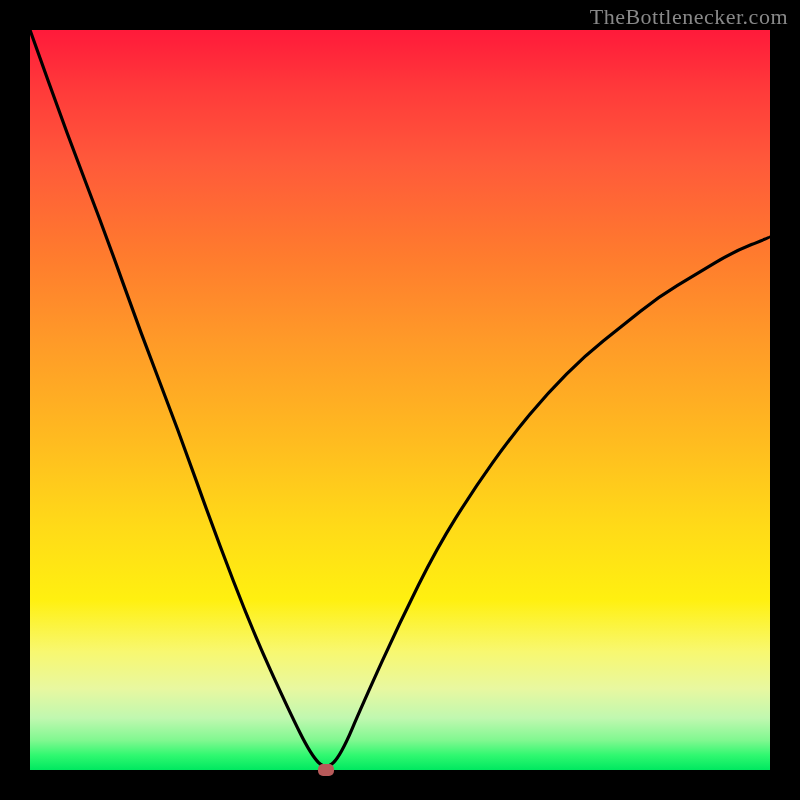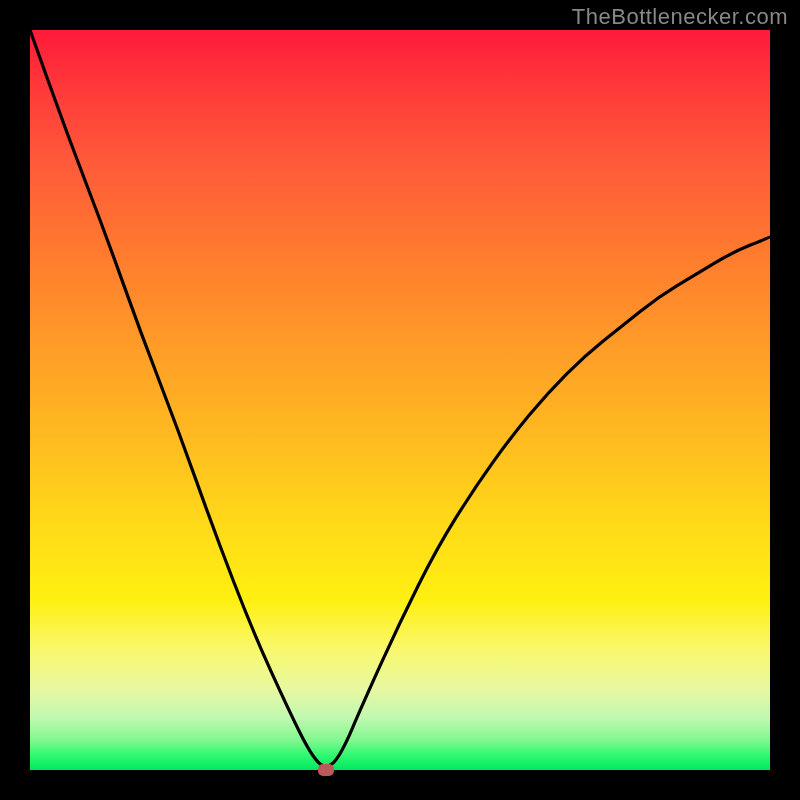--- a/index.html
+++ b/index.html
@@ -8,21 +8,21 @@
     width: 800px;
     height: 800px;
     background: #000;
     position: relative;
   }
   .watermark {
     position: absolute;
     top: 4px;
     right: 12px;
     color: #888;
-    font-family: Liberation Sans, sans-serif;
+    font-family: Liberation Serif, serif;
     font-size: 22px;
     font-weight: 500;
     letter-spacing: 0.5px;
     z-index: 10;
   }
   .plot-area {
     position: absolute;
     left: 30px;
     top: 30px;
     width: 740px;

